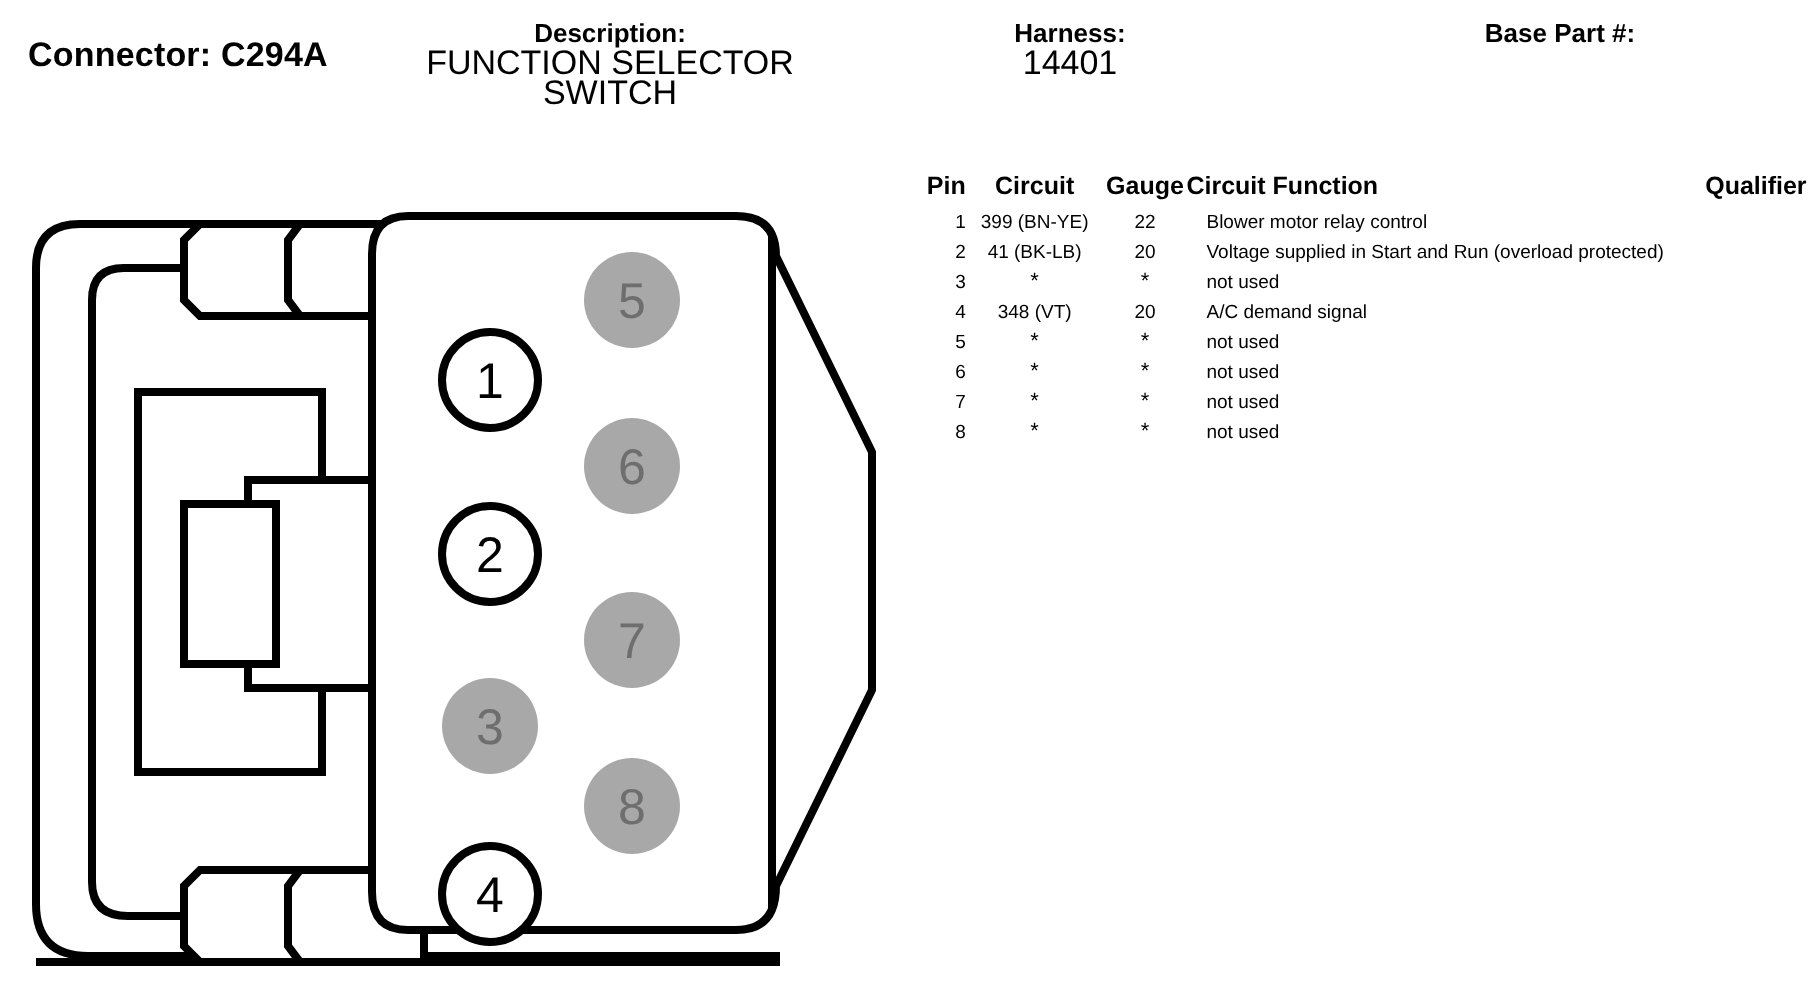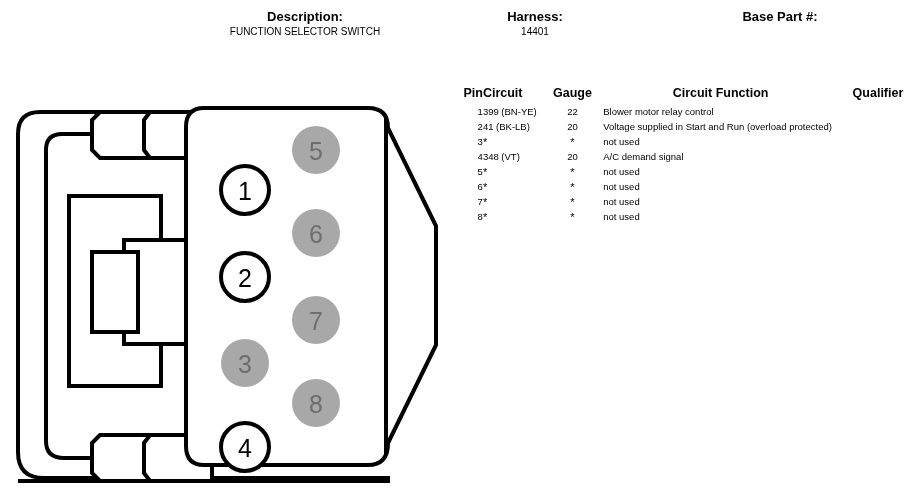--- a/index.html
+++ b/index.html
@@ -23,21 +23,21 @@
     position: absolute;
     left: 14px; top: 18px;
     font-size: 17px;
     font-weight: bold;
     letter-spacing: 0.1px;
     white-space: nowrap;
   }
 
   .hdr-block { position: absolute; text-align: center; }
   .hdr-label { font-size: 13px; font-weight: bold; line-height: 15px; }
-  .hdr-value { font-size: 10px; font-weight: normal; line-height: 15px; }
+  .hdr-value { font-size: 17px; font-weight: normal; line-height: 15px; }
 
   #desc-block    { left: 180px; top: 9px;  width: 250px; }
   #harness-block { left: 455px; top: 9px;  width: 160px; }
   #basepart-block{ left: 690px; top: 9px;  width: 180px; }
 
   
   #pin-table {
     position: absolute;
     left: 458px; top: 86px;
     width: 450px;
@@ -54,25 +54,25 @@
     white-space: nowrap;
   }
   table.pins td {
     font-size: 9.5px;
     font-weight: normal;
     padding: 1px 0;
     line-height: 13px;
     white-space: nowrap;
   }
   .col-pin      { width: 26px;  text-align: right; }
-  .col-circuit  { width: 72px;  text-align: left; }
+  .col-circuit  { width: 72px;  text-align: center; }
   .col-gauge    { width: 42px;  text-align: center; }
   .col-func     { width: 248px; text-align: left; padding-left: 10px !important; }
   .col-qual     { width: 62px;  text-align: center; }
-  th.col-func   { text-align: center; padding-left: 0 !important; margin-top: 48px; }
+  th.col-func   { text-align: left; padding-left: 0 !important; margin-top: 48px; }
   .star { font-size: 11px; line-height: 9px; vertical-align: middle; }
 
   
   #connector-drawing {
     position: absolute;
     left: 0px; top: 90px;
     width: 460px; height: 405px;
   }
   #connector-drawing svg { display: block; }
 
@@ -89,20 +89,21 @@
     fill: #6e6e6e;
     text-anchor: middle;
     dominant-baseline: central;
   }
 </style>
 </head>
 <body>
 
 <div id="header">
 
+  <div id="connector-title">Connector: C294A</div>
 
   <div class="hdr-block" id="desc-block">
     <div class="hdr-label">Description:</div>
     <div class="hdr-value">FUNCTION SELECTOR SWITCH</div>
   </div>
 
   <div class="hdr-block" id="harness-block">
     <div class="hdr-label">Harness:</div>
     <div class="hdr-value">14401</div>
   </div>

